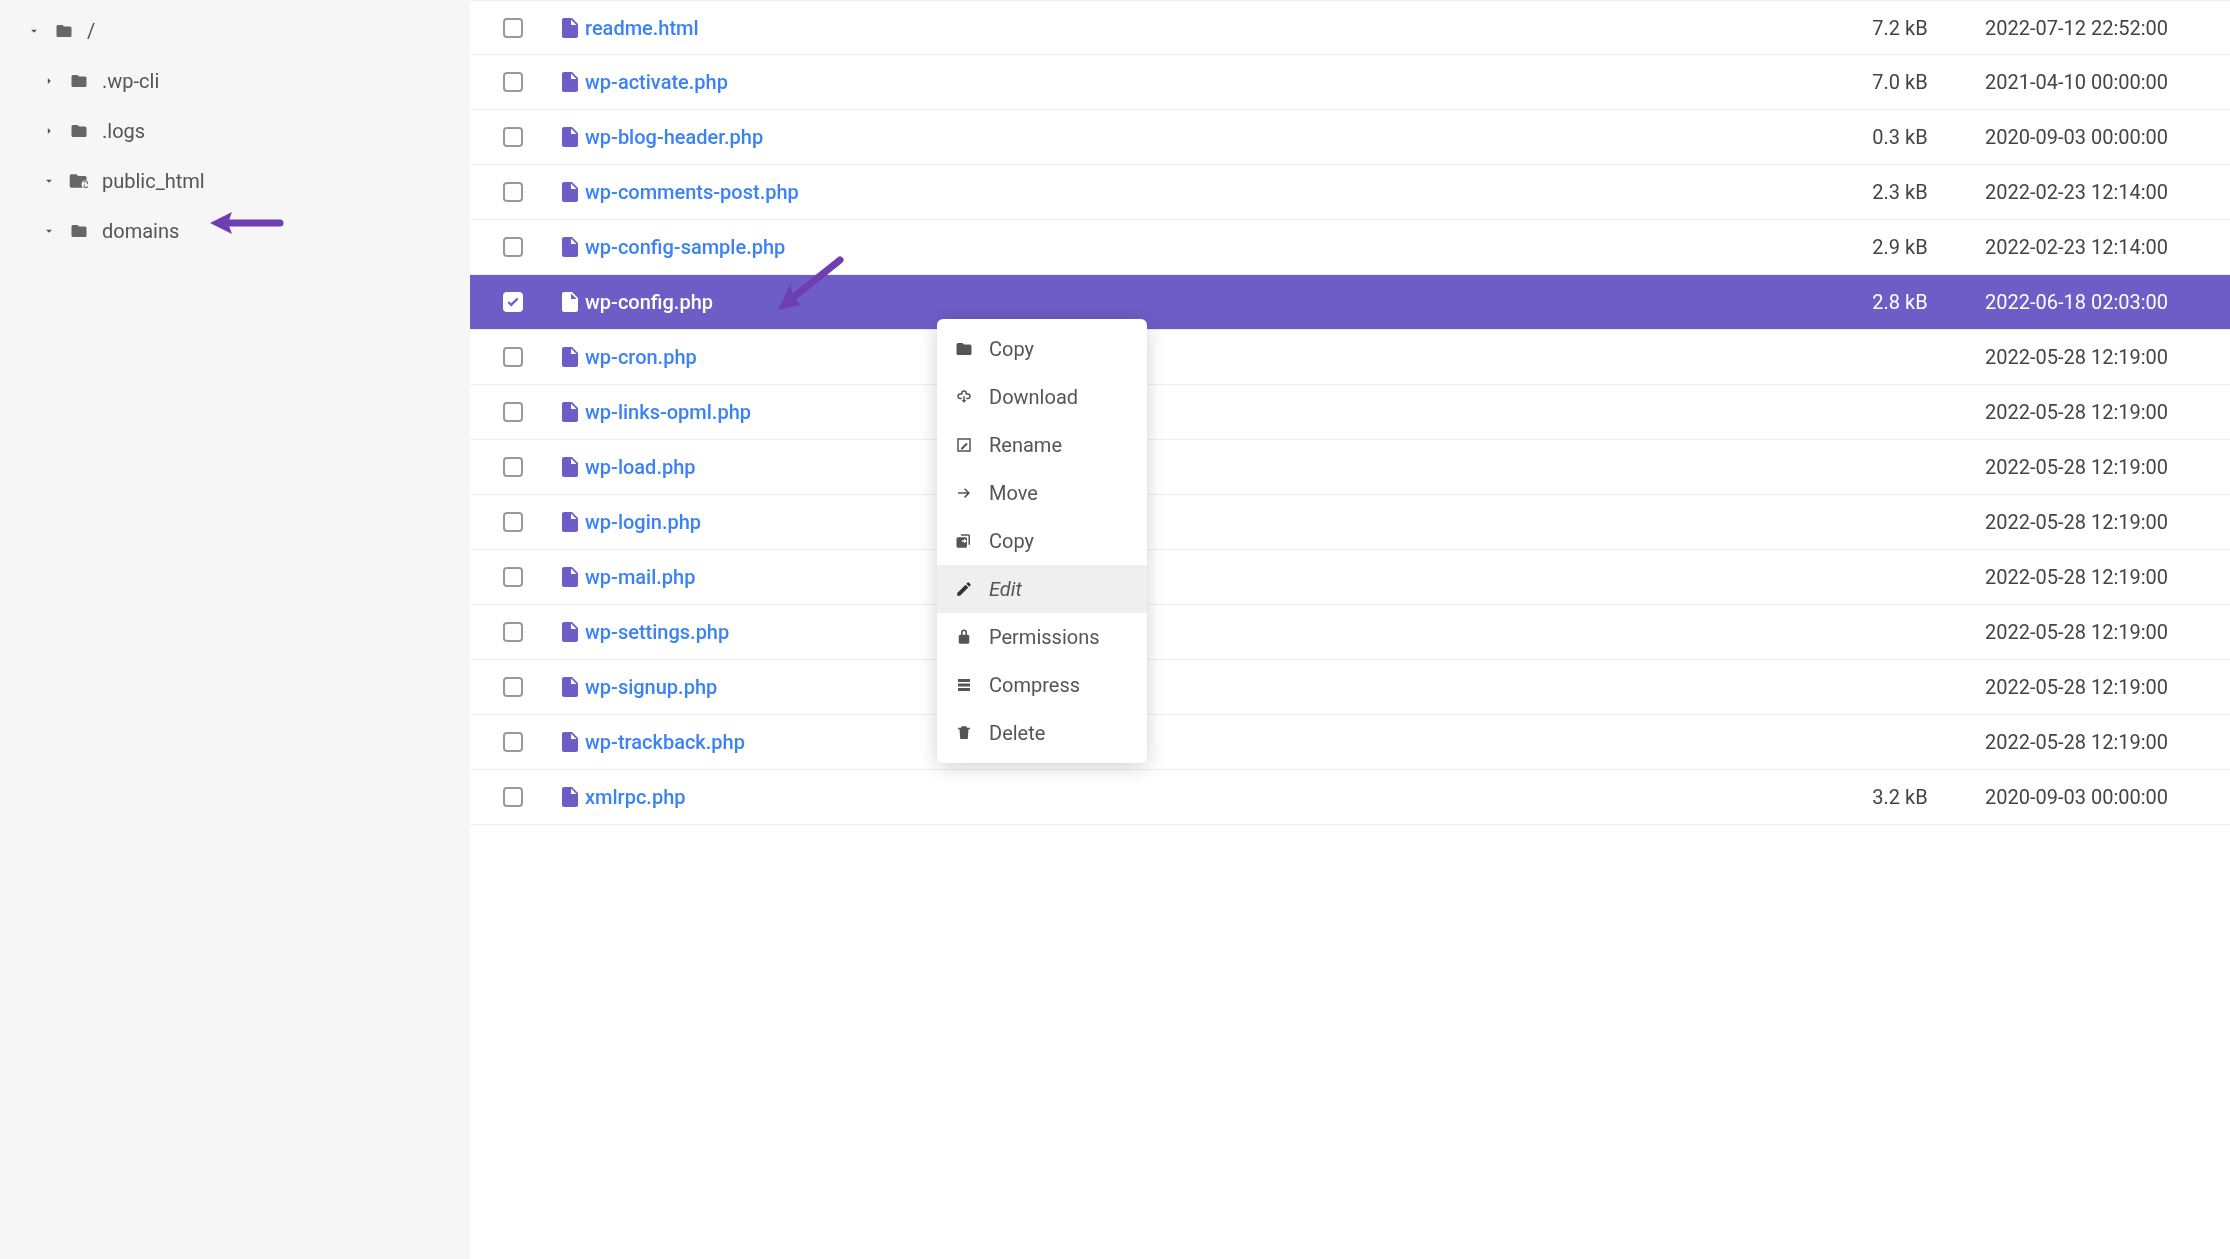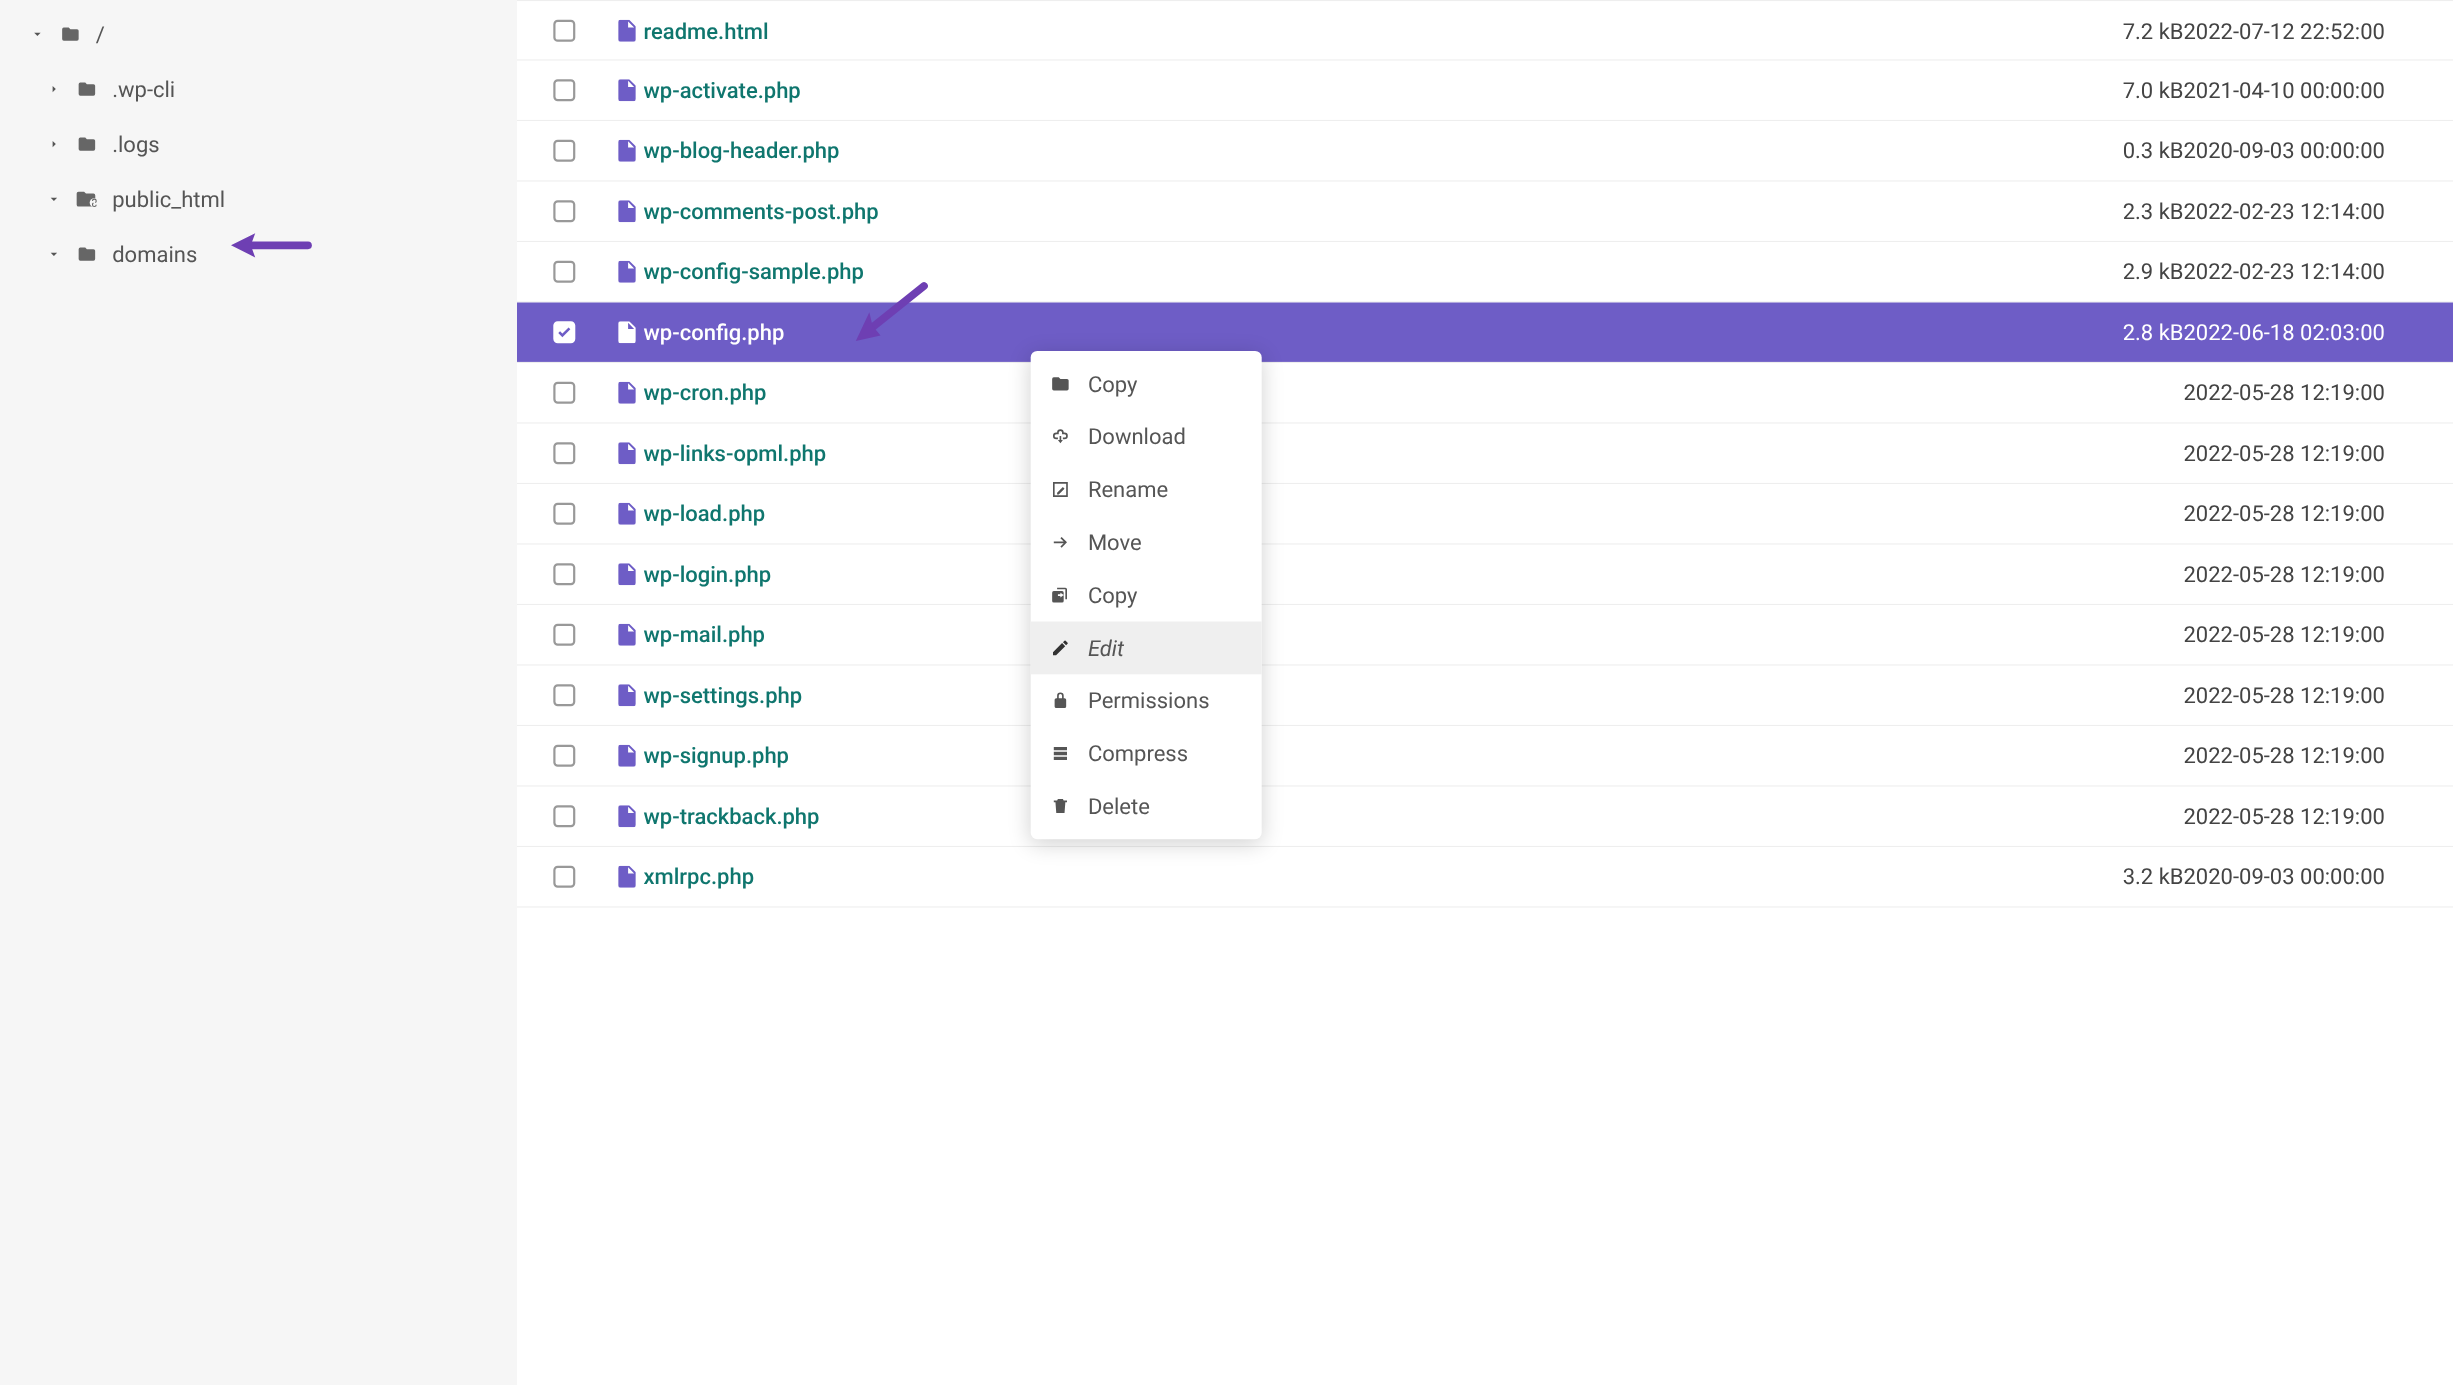--- a/index.html
+++ b/index.html
@@ -20,24 +20,24 @@
   .chev svg, .folder-ic svg, .file-ic svg, .menu-ic svg { display:block; }
 
   
   .main { flex: 1; background: #fff; position: relative; }
   .row { display: flex; align-items: center; height: 55px; border-bottom: 1px solid #eee; }
   .row:first-child { border-top: 1px solid #eee; }
   .row.selected { background: #6e5dc6; color: #fff; }
   .row .col-check { width: 85px; display:flex; justify-content:center; }
   .row .col-icon { width: 30px; display:flex; justify-content:center; }
   .row .col-name { flex: 1; padding-left: 0px; }
-  .row .col-size { width: 170px; text-align: right; padding-left: 0; }
+  .row .col-size { width: 170px; text-align: center; padding-left: 0; }
   .row .col-date { width: 245px; text-align: left; }
 
-  .row .col-name span { color: #0f766e; font-weight: 500; }
+  .row .col-name span { color: #3b82f6; font-weight: 500; }
   .row.selected .col-name span { color: #fff; }
   .row .col-size, .row .col-date { color: #444; }
   .row.selected .col-size, .row.selected .col-date { color: #fff; }
 
   
   .chk { width: 20px; height: 20px; border: 2px solid #999; border-radius: 4px; background: #fff; display:flex; align-items:center; justify-content:center; }
   .row.selected .chk { border-color: #fff; background: #fff; }
   .chk svg { display:none; }
   .chk.checked svg { display:block; }
 

